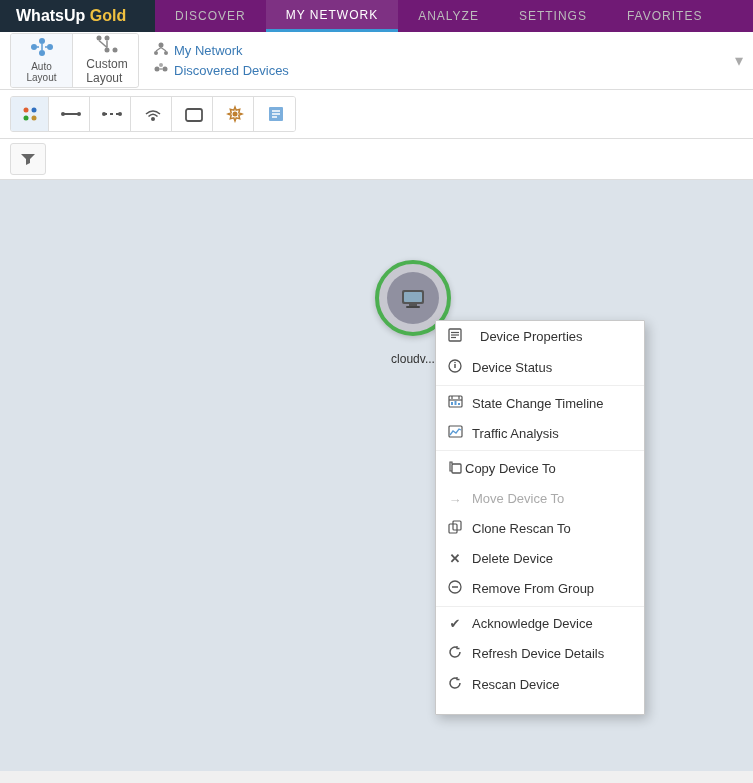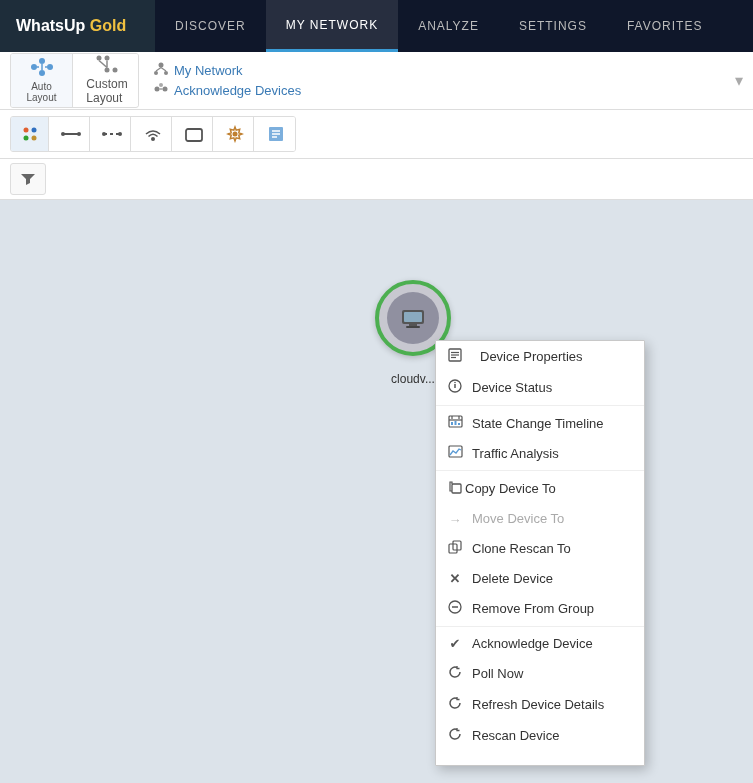--- a/index.html
+++ b/index.html
@@ -1,21 +1,21 @@
 <!DOCTYPE html>
 <html><head>
   <meta charset="utf-8">
   <style>
     * { margin: 0; padding: 0; box-sizing: border-box; }
     body { width: 753px; height: 783px; font-family: Arial, sans-serif; font-size: 13px; background: #f0f0f0; overflow: hidden; }
   </style>
 </head>
 <body>
 
-<nav style="background:#0f172a; height:52px; display:flex; align-items:center;">
+<nav style="background:#701a75; height:32px; display:flex; align-items:center;">
   <div style="background:#1e2d3a; padding:0 16px; height:100%; display:flex; align-items:center; min-width:155px;">
     <span style="color:white; font-size:16px; font-weight:bold;">
       WhatsUp <span style="color:#f0c040;">Gold</span>
     </span>
   </div>
   <div style="display:flex; height:100%;">
     <div style="color:#bbb; padding:0 20px; display:flex; align-items:center; font-size:12px; letter-spacing:1px; cursor:pointer; height:100%;">
       <span>DISCOVER</span>
     </div>
     <div style="color:white; padding:0 20px; display:flex; align-items:center; font-size:12px; letter-spacing:1px; cursor:pointer; height:100%; background:rgba(255,255,255,0.1); border-bottom:3px solid #3a9bd5;">
@@ -80,21 +80,21 @@
     </div>
     <div style="display:flex; align-items:center; gap:5px; color:#555; font-size:13px;">
       <span style="color:#888;">
         <svg width="16" height="14" viewBox="0 0 16 14">
             <circle cx="4" cy="7" r="2.5" fill="#888"></circle>
             <circle cx="12" cy="7" r="2.5" fill="#888"></circle>
             <circle cx="8" cy="3" r="2" fill="#aaa"></circle>
             <line x1="6.5" y1="7" x2="9.5" y2="7" stroke="#888" stroke-width="1.2"></line>
           </svg>
       </span>
-      <span style="cursor:pointer; color:#3a7ab5;">Acknowledge Devices</span>
+      <span style="cursor:pointer; color:#3a7ab5;">Discovered Devices</span>
     </div>
   </div>
   <div style="color:#aaa; font-size:16px;">▾</div>
 </div>
 
 <div style="background:white; border-bottom:1px solid #ddd; padding:6px 10px; display:flex; align-items:flex-start; gap:3px;">
   <div style="display:flex; gap:3px; border:1px solid #ddd; border-radius:3px; overflow:hidden;">
     <div style="width:38px; height:34px; background:#e8f0f8; border-right:1px solid #ddd; display:flex; align-items:center; justify-content:center; cursor:pointer;">
       <svg width="18" height="18" viewBox="0 0 18 18">
         <circle cx="5" cy="5" r="2.5" fill="#e06030"></circle>
@@ -264,47 +264,38 @@
       <span>Remove From Group</span>
     </div>
 
     <div style="height:1px; background:#eee; margin:2px 0;"></div>
 
     <div style="display:flex; align-items:center; padding:7px 14px 7px 10px; cursor:pointer; color:#333; font-size:13px; gap:8px;">
       <span style="width:18px; text-align:center; color:#555;">✔</span>
       <span>Acknowledge Device</span>
     </div>
 
+
     <div style="display:flex; align-items:center; padding:7px 14px 7px 10px; cursor:pointer; color:#333; font-size:13px; gap:8px;">
       <span style="width:18px; text-align:center; color:#555;">
         <svg width="14" height="14" viewBox="0 0 14 14">
             <path d="M12 7 A5 5 0 1 1 9 2.5" fill="none" stroke="#555" stroke-width="1.5"></path>
             <polyline points="9,1 9,3.5 11.5,3.5" fill="none" stroke="#555" stroke-width="1.3"></polyline>
           </svg>
       </span>
-      <span>Poll Now</span>
+      <span>Refresh Device Details</span>
     </div>
 
     <div style="display:flex; align-items:center; padding:7px 14px 7px 10px; cursor:pointer; color:#333; font-size:13px; gap:8px;">
       <span style="width:18px; text-align:center; color:#555;">
         <svg width="14" height="14" viewBox="0 0 14 14">
             <path d="M12 7 A5 5 0 1 1 9 2.5" fill="none" stroke="#555" stroke-width="1.5"></path>
             <polyline points="9,1 9,3.5 11.5,3.5" fill="none" stroke="#555" stroke-width="1.3"></polyline>
           </svg>
       </span>
-      <span>Refresh Device Details</span>
-    </div>
-
-    <div style="display:flex; align-items:center; padding:7px 14px 7px 10px; cursor:pointer; color:#333; font-size:13px; gap:8px;">
-      <span style="width:18px; text-align:center; color:#555;">
-        <svg width="14" height="14" viewBox="0 0 14 14">
-            <path d="M12 7 A5 5 0 1 1 9 2.5" fill="none" stroke="#555" stroke-width="1.5"></path>
-            <polyline points="9,1 9,3.5 11.5,3.5" fill="none" stroke="#555" stroke-width="1.3"></polyline>
-          </svg>
-      </span>
       <span>Rescan Device</span>
     </div>
 
 
     <div style="display:flex; align-items:center; padding:7px 14px 7px 10px; cursor:pointer; color:#333; font-size:13px; gap:8px;">
       
       
     </div>
 
   </div>

